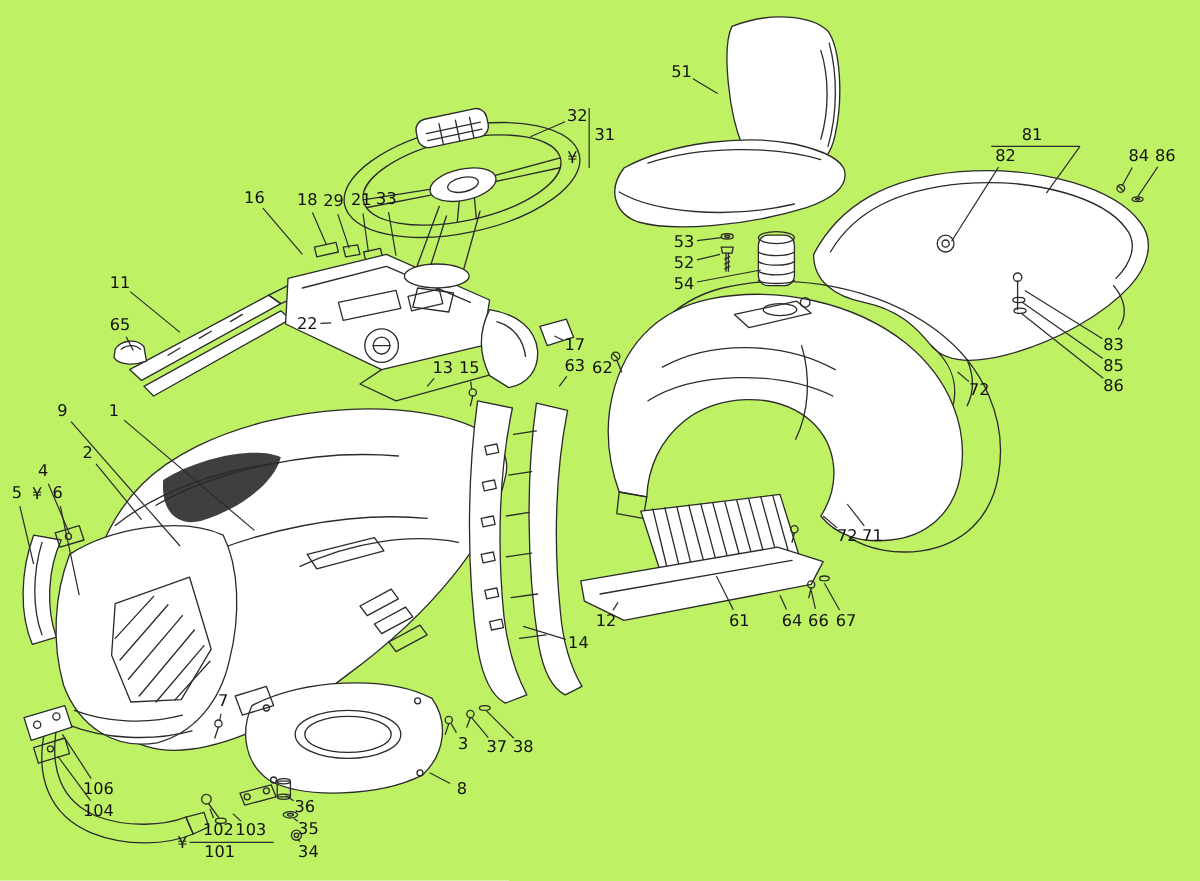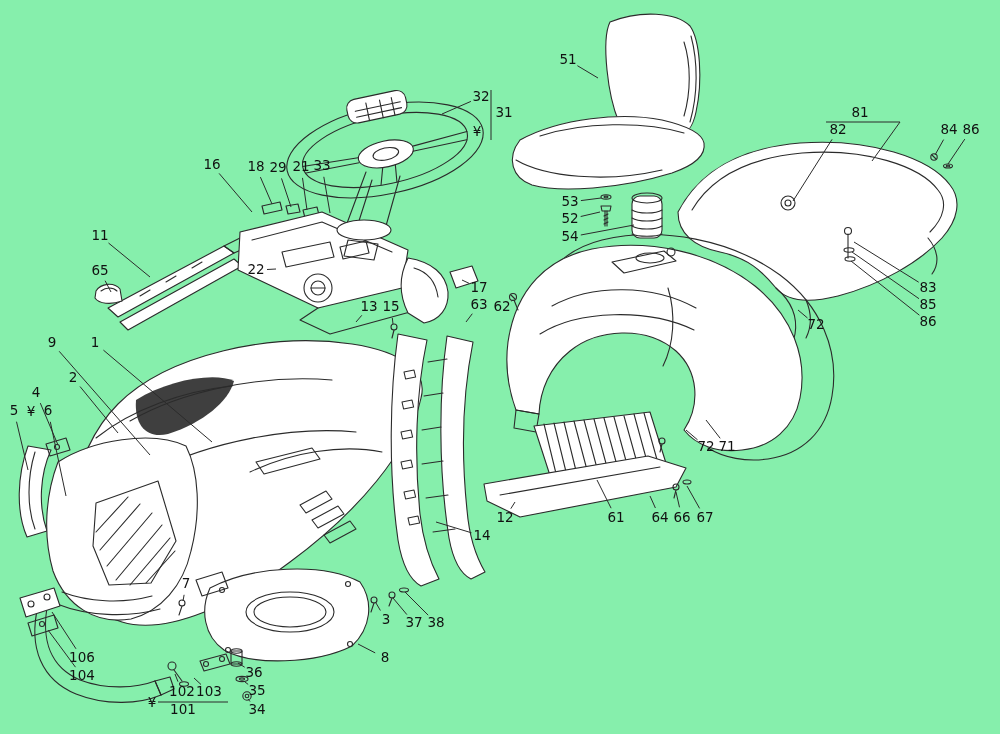--- a/index.html
+++ b/index.html
@@ -1,16 +1,16 @@
 <!DOCTYPE html>
 <html><head>
 <meta charset="utf-8">
 <style>
   html,body{margin:0;padding:0;background:#fff;}
-  .stage{width:1000px;height:734px;position:relative;background:#86efac;overflow:hidden;
+  .stage{width:1000px;height:734px;position:relative;background:#bef264;overflow:hidden;
          font-family:"DejaVu Sans",sans-serif;text-align:right;}
   svg{display:block;}
   #callouts text{font:13.5px "DejaVu Sans",sans-serif;text-anchor:middle;fill:#111;}
   #symbols text{font:13.5px "DejaVu Sans",sans-serif;text-anchor:middle;fill:#111;}
   #leaders line,#brackets line{stroke:#2b2b2b;stroke-width:1;}
 </style>
 </head>
 <body>
 
 <div class="stage">

